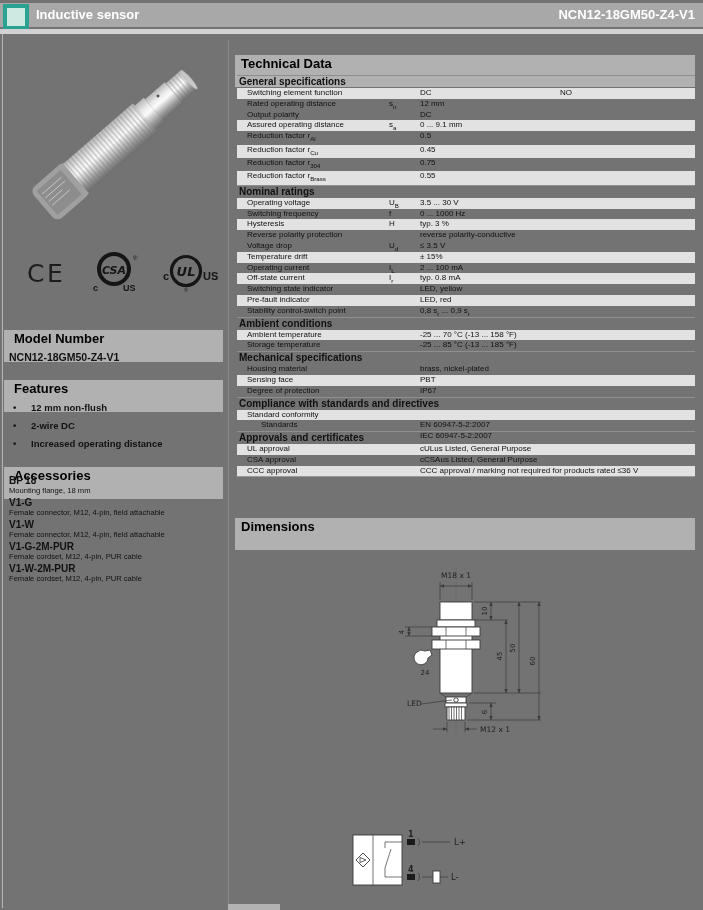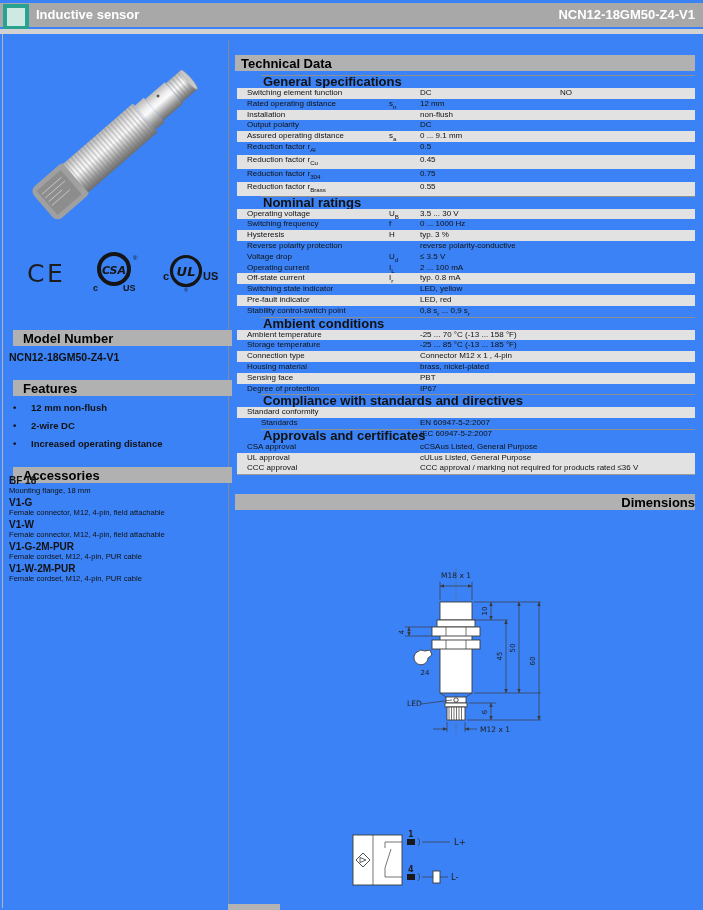--- a/index.html
+++ b/index.html
@@ -1,46 +1,46 @@
 <!DOCTYPE html>
 <html><head>
 <meta charset="utf-8">
 <style>
   html,body{margin:0;padding:0;background:#fff;}
-  .page{position:relative;width:703px;height:910px;background:#3b82f6;overflow:hidden;
+  .page{position:relative;width:703px;height:910px;background:#737373;overflow:hidden;
         font-family:"Liberation Sans",sans-serif;color:#111;}
 
   
   .tophdr{position:absolute;left:0;top:3px;width:703px;height:24px;background:#a8a8a8;}
   .accent{position:absolute;left:3px;top:1px;width:18px;height:18px;background:#cde9e2;border:4px solid #2aa292;}
   .t-left{position:absolute;left:36px;top:0;height:24px;line-height:24px;font-size:13px;font-weight:bold;color:#fff;}
   .t-right{position:absolute;right:8px;top:0;height:24px;line-height:24px;font-size:13px;font-weight:bold;color:#fff;}
   .substrip{position:absolute;left:0;top:29px;width:703px;height:5px;background:#d2d2d2;}
   .leftedge{position:absolute;left:2px;top:34px;width:1px;height:874px;background:#b5b5b5;}
   .divider{position:absolute;left:228px;top:40px;width:1px;height:870px;background:#8a8a8a;}
 
   
-  .bar{position:absolute;background:#b1b1b1;height:16px;line-height:18px;
+  .bar{position:absolute;background:#b1b1b1;height:32px;line-height:18px;
        font-weight:bold;font-size:13px;color:#000;padding-left:6px;box-sizing:border-box;}
-  .lbar{left:13px;width:219px;padding-left:10px;}
+  .lbar{left:4px;width:219px;padding-left:10px;}
   .rbar{left:235px;width:460px;}
 
   
   .modelno{position:absolute;left:9px;top:351px;font-size:10.5px;font-weight:bold;}
   #features{position:absolute;left:9px;top:399px;width:215px;}
   .feat{position:relative;height:18px;line-height:18px;font-size:9.5px;font-weight:bold;}
   .feat .dot{position:absolute;left:4px;}
   .feat .ft{position:absolute;left:22px;}
   #accessories{position:absolute;left:9px;top:475px;width:218px;}
   .acc-name{font-size:10px;font-weight:bold;line-height:11px;}
   .acc-desc{font-size:7.6px;line-height:10px;margin-bottom:1px;}
 
   
   #tech-table{position:absolute;left:237px;top:75px;width:458px;border-bottom:1px solid #9a9a9a;}
-  .tsec{font-size:13px;font-weight:bold;border-top:1px solid #8f8f8f;height:12px;line-height:12.5px;padding-left:2px;margin-left:24px;}
+  .tsec{font-size:10px;font-weight:bold;border-top:1px solid #8f8f8f;height:12px;line-height:12.5px;padding-left:2px;}
   .trow{position:relative;min-height:10.8px;line-height:10.8px;font-size:8px;}
   .trow.alt{background:#e2e2e2;}
   .lab{display:inline-block;padding-left:10px;}
   .lab.ind2{padding-left:24px;}
   .sym{position:absolute;left:152px;top:0;}
   .val{position:absolute;left:183px;top:0;}
   .val2{position:absolute;left:323px;top:0;}
   sub{font-size:6.2px;}
 
   
@@ -155,55 +155,55 @@
         <div class="acc-name">V1-W-2M-PUR</div>
         <div class="acc-desc">Female cordset, M12, 4-pin, PUR cable</div>
       </div>
     </div>
 
   <div class="bar rbar" style="top:55px;">Technical Data</div>
   <div id="tech-table">
       <div class="tsec">General specifications</div>
       <div class="trow alt"><span class="lab ">Switching element function</span><span class="val">DC</span><span class="val2">NO</span></div>
       <div class="trow "><span class="lab ">Rated operating distance</span><span class="sym">s<sub>n</sub></span><span class="val">12 mm</span></div>
-      <div class="trow alt"><span class="lab ">Installation</span><span class="val">non-flush</span></div>
       <div class="trow "><span class="lab ">Output polarity</span><span class="val">DC</span></div>
       <div class="trow alt"><span class="lab ">Assured operating distance</span><span class="sym">s<sub>a</sub></span><span class="val">0 ... 9.1 mm</span></div>
       <div class="trow "><span class="lab ">Reduction factor r<sub>Al</sub></span><span class="val">0.5</span></div>
       <div class="trow alt"><span class="lab ">Reduction factor r<sub>Cu</sub></span><span class="val">0.45</span></div>
       <div class="trow "><span class="lab ">Reduction factor r<sub>304</sub></span><span class="val">0.75</span></div>
       <div class="trow alt"><span class="lab ">Reduction factor r<sub>Brass</sub></span><span class="val">0.55</span></div>
       <div class="tsec">Nominal ratings</div>
       <div class="trow alt"><span class="lab ">Operating voltage</span><span class="sym">U<sub>B</sub></span><span class="val">3.5 ... 30 V</span></div>
       <div class="trow "><span class="lab ">Switching frequency</span><span class="sym">f</span><span class="val">0 ... 1000 Hz</span></div>
       <div class="trow alt"><span class="lab ">Hysteresis</span><span class="sym">H</span><span class="val">typ. 3 %</span></div>
       <div class="trow "><span class="lab ">Reverse polarity protection</span><span class="val">reverse polarity-conductive</span></div>
       <div class="trow "><span class="lab ">Voltage drop</span><span class="sym">U<sub>d</sub></span><span class="val">≤ 3.5 V</span></div>
+      <div class="trow alt"><span class="lab ">Temperature drift</span><span class="val">± 15%</span></div>
       <div class="trow "><span class="lab ">Operating current</span><span class="sym">I<sub>L</sub></span><span class="val">2 ... 100 mA</span></div>
       <div class="trow alt"><span class="lab ">Off-state current</span><span class="sym">I<sub>r</sub></span><span class="val">typ. 0.8 mA</span></div>
       <div class="trow "><span class="lab ">Switching state indicator</span><span class="val">LED, yellow</span></div>
       <div class="trow alt"><span class="lab ">Pre-fault indicator</span><span class="val">LED, red</span></div>
       <div class="trow "><span class="lab ">Stability control-switch point</span><span class="val">0,8 s<sub>r</sub> ... 0,9 s<sub>r</sub></span></div>
       <div class="tsec">Ambient conditions</div>
       <div class="trow alt"><span class="lab ">Ambient temperature</span><span class="val">-25 ... 70 °C (-13 ... 158 °F)</span></div>
       <div class="trow "><span class="lab ">Storage temperature</span><span class="val">-25 ... 85 °C (-13 ... 185 °F)</span></div>
-      <div class="trow alt"><span class="lab ">Connection type</span><span class="val">Connector M12 x 1 , 4-pin</span></div>
+      <div class="tsec">Mechanical specifications</div>
       <div class="trow "><span class="lab ">Housing material</span><span class="val">brass, nickel-plated</span></div>
       <div class="trow alt"><span class="lab ">Sensing face</span><span class="val">PBT</span></div>
       <div class="trow "><span class="lab ">Degree of protection</span><span class="val">IP67</span></div>
       <div class="tsec">Compliance with standards and directives</div>
       <div class="trow alt"><span class="lab ">Standard conformity</span><span class="val"></span></div>
       <div class="trow "><span class="lab ind2">Standards</span><span class="val">EN 60947-5-2:2007<br>IEC 60947-5-2:2007</span></div>
       <div class="tsec">Approvals and certificates</div>
+      <div class="trow alt"><span class="lab ">UL approval</span><span class="val">cULus Listed, General Purpose</span></div>
       <div class="trow "><span class="lab ">CSA approval</span><span class="val">cCSAus Listed, General Purpose</span></div>
-      <div class="trow alt"><span class="lab ">UL approval</span><span class="val">cULus Listed, General Purpose</span></div>
       <div class="trow alt"><span class="lab ">CCC approval</span><span class="val">CCC approval / marking not required for products rated ≤36 V</span></div>
     </div>
 
-  <div class="bar rbar" style="top:494px;text-align:right;">Dimensions</div>
+  <div class="bar rbar" style="top:518px;">Dimensions</div>
 
   <svg style="position:absolute;left:393px;top:556px;" width="170" height="192" viewBox="0 0 170 192">
     <defs>
       <marker id="ar" viewBox="0 0 10 10" refX="9" refY="5" markerWidth="6.5" markerHeight="6.5" orient="auto-start-reverse">
         <path d="M0,1 L9,5 L0,9 z" fill="#3a3a3a"></path>
       </marker>
     </defs>
 
     <line class="cl" x1="63" y1="12" x2="63" y2="180"></line>
 

